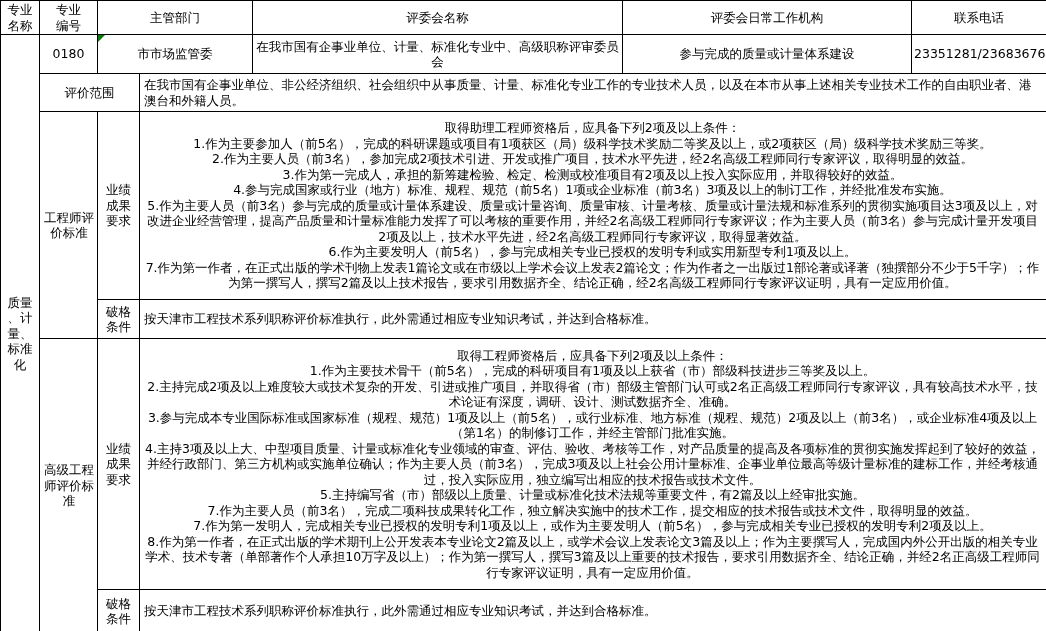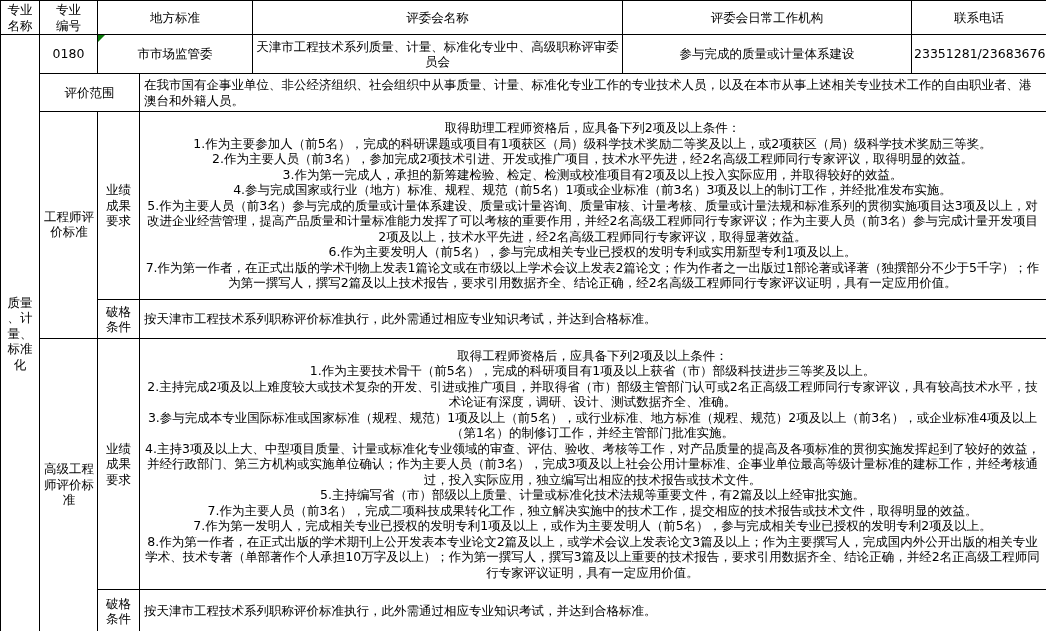--- a/index.html
+++ b/index.html
@@ -28,21 +28,21 @@
   tr.r1 { height: 39px; }
   tr.r2 { height: 38px; }
   tr.r3 { height: 188px; }
   tr.r4 { height: 39px; }
   tr.r5 { height: 251px; }
   tr.r6 { height: 43px; }
   .content-cell { text-align: left; padding: 3px 5px 3px 4px; margin-left: 20px; }
   .content-cell .para { text-align: center; }
   .narrow { margin: 0 auto; word-break: break-all; line-break: anywhere; }
   .w28 { width: 28px; }
-  .w54 { width: 54px; font-family: Liberation Serif, serif; }
+  .w54 { width: 54px; }
   .dept-cell { position: relative; }
   .comment-marker {
     position: absolute; top: 0; left: 0;
     width: 0; height: 0;
     border-top: 7px solid #0b7a0b;
     border-right: 7px solid transparent;
   }
 </style>
 </head>
 <body>
@@ -59,36 +59,36 @@
   </colgroup>
 
   <tbody>
       <tr class="r0">
     <th>
           <div class="narrow w28">专业名称</div>
         </th>
     <th>
           <div class="narrow w28">专业编号</div>
         </th>
-    <th colspan="2">地方标准</th>
+    <th colspan="2">主管部门</th>
     <th>评委会名称</th>
     <th>评委会日常工作机构</th>
     <th>联系电话</th>
   </tr>
 
   <tr class="r1">
     <td rowspan="6">
           <div class="narrow w28">质量、计量、标准化</div>
         </td>
     <td>0180</td>
     <td colspan="2" class="dept-cell">
       <span class="comment-marker" style="border-top-color: rgb(11, 122, 11);"></span>
       <span>市市场监管委</span>
     </td>
-    <td>天津市工程技术系列质量、计量、标准化专业中、高级职称评审委员会</td>
+    <td>在我市国有企事业单位、计量、标准化专业中、高级职称评审委员会</td>
     <td>参与完成的质量或计量体系建设</td>
     <td>23351281/23683676</td>
   </tr>
 
   <tr class="r2">
     <td colspan="2">评价范围</td>
     <td colspan="4" class="content-cell">在我市国有企事业单位、非公经济组织、社会组织中从事质量、计量、标准化专业工作的专业技术人员，以及在本市从事上述相关专业技术工作的自由职业者、港澳台和外籍人员。</td>
   </tr>
 
   <tr class="r3">

